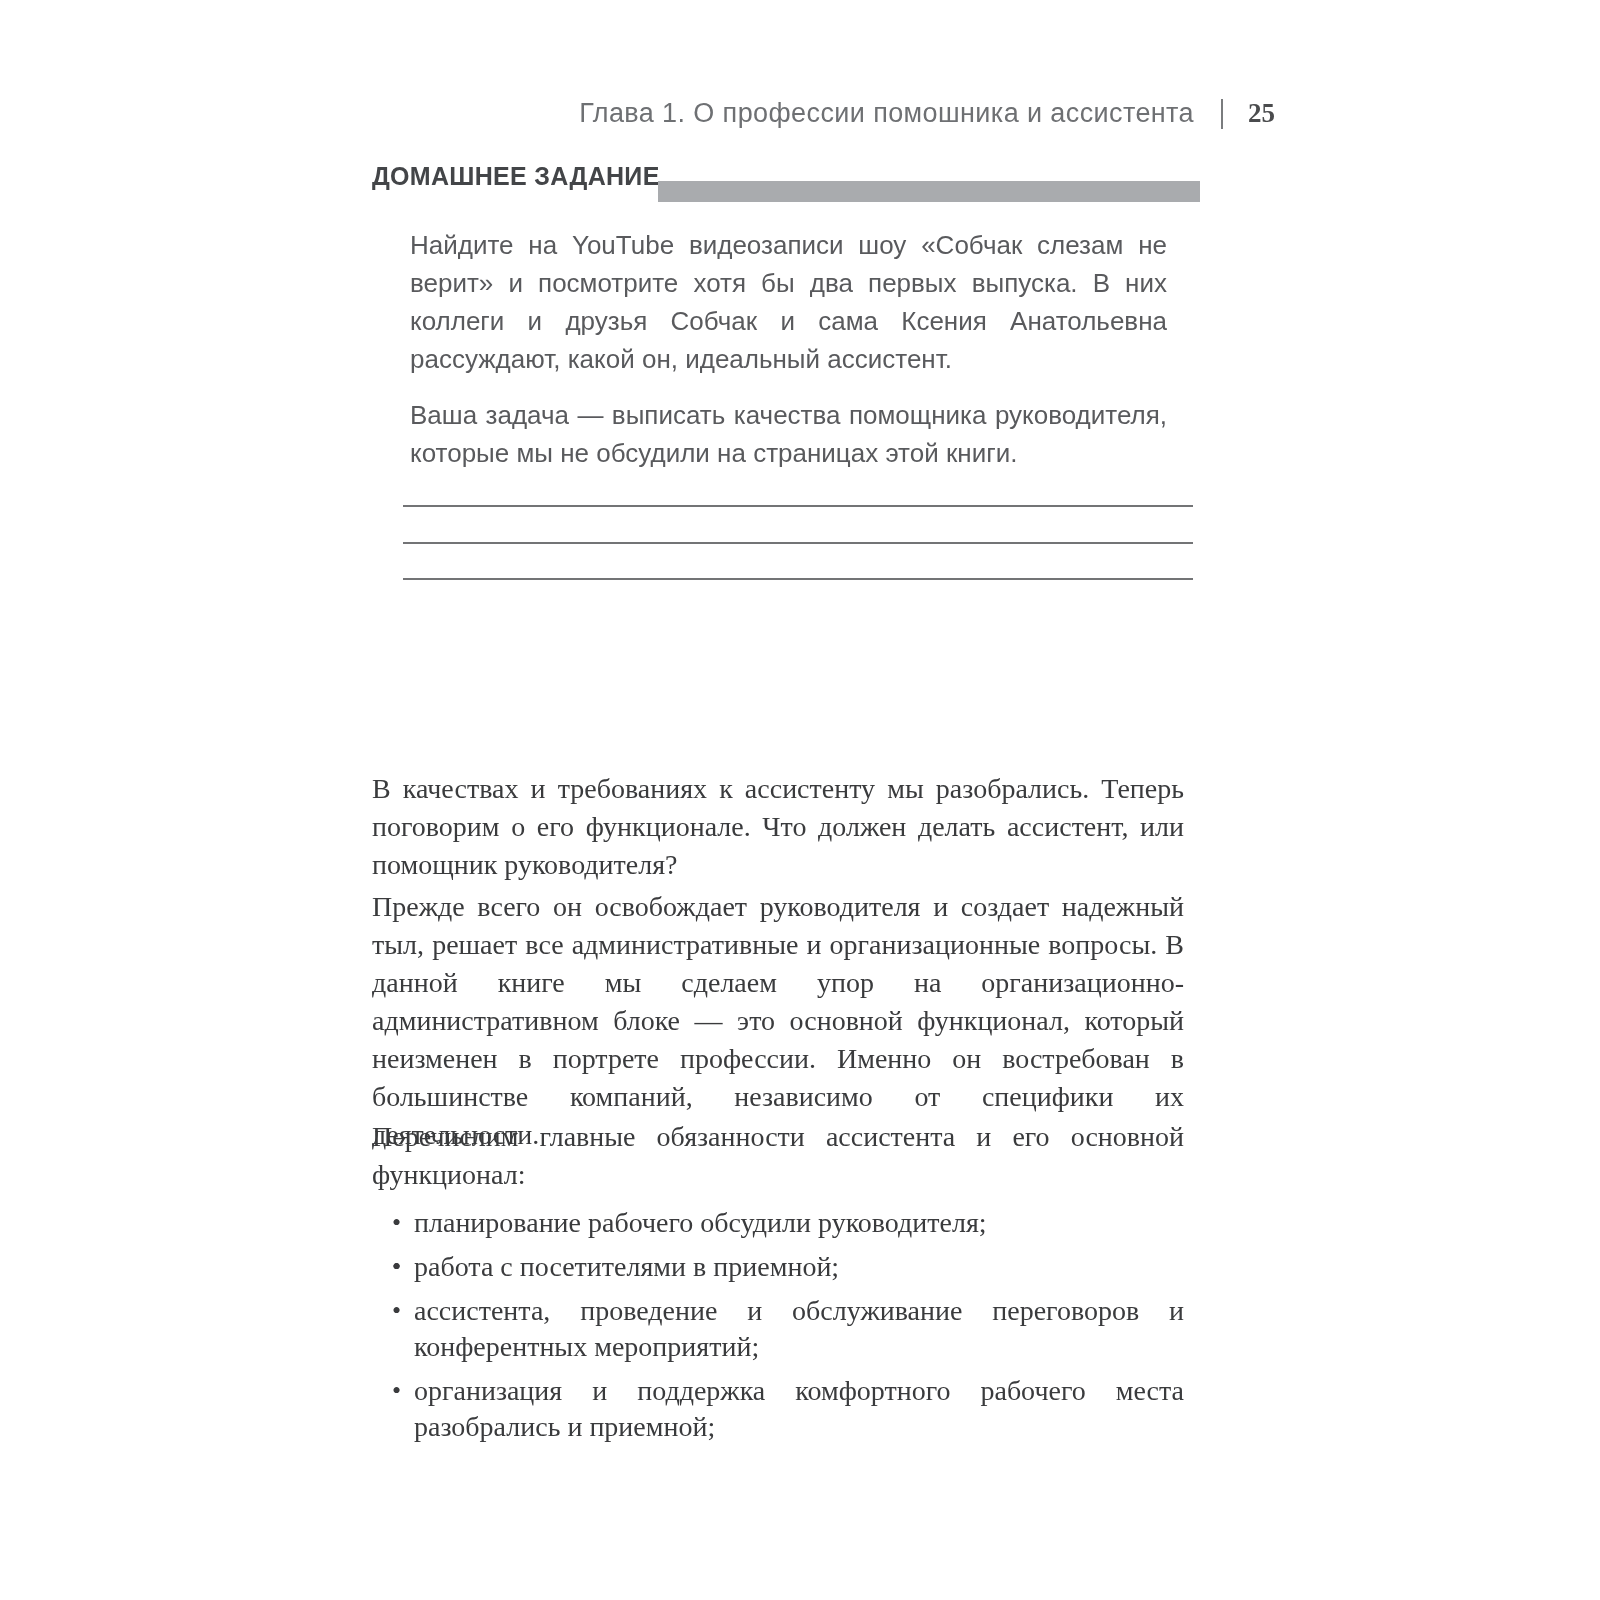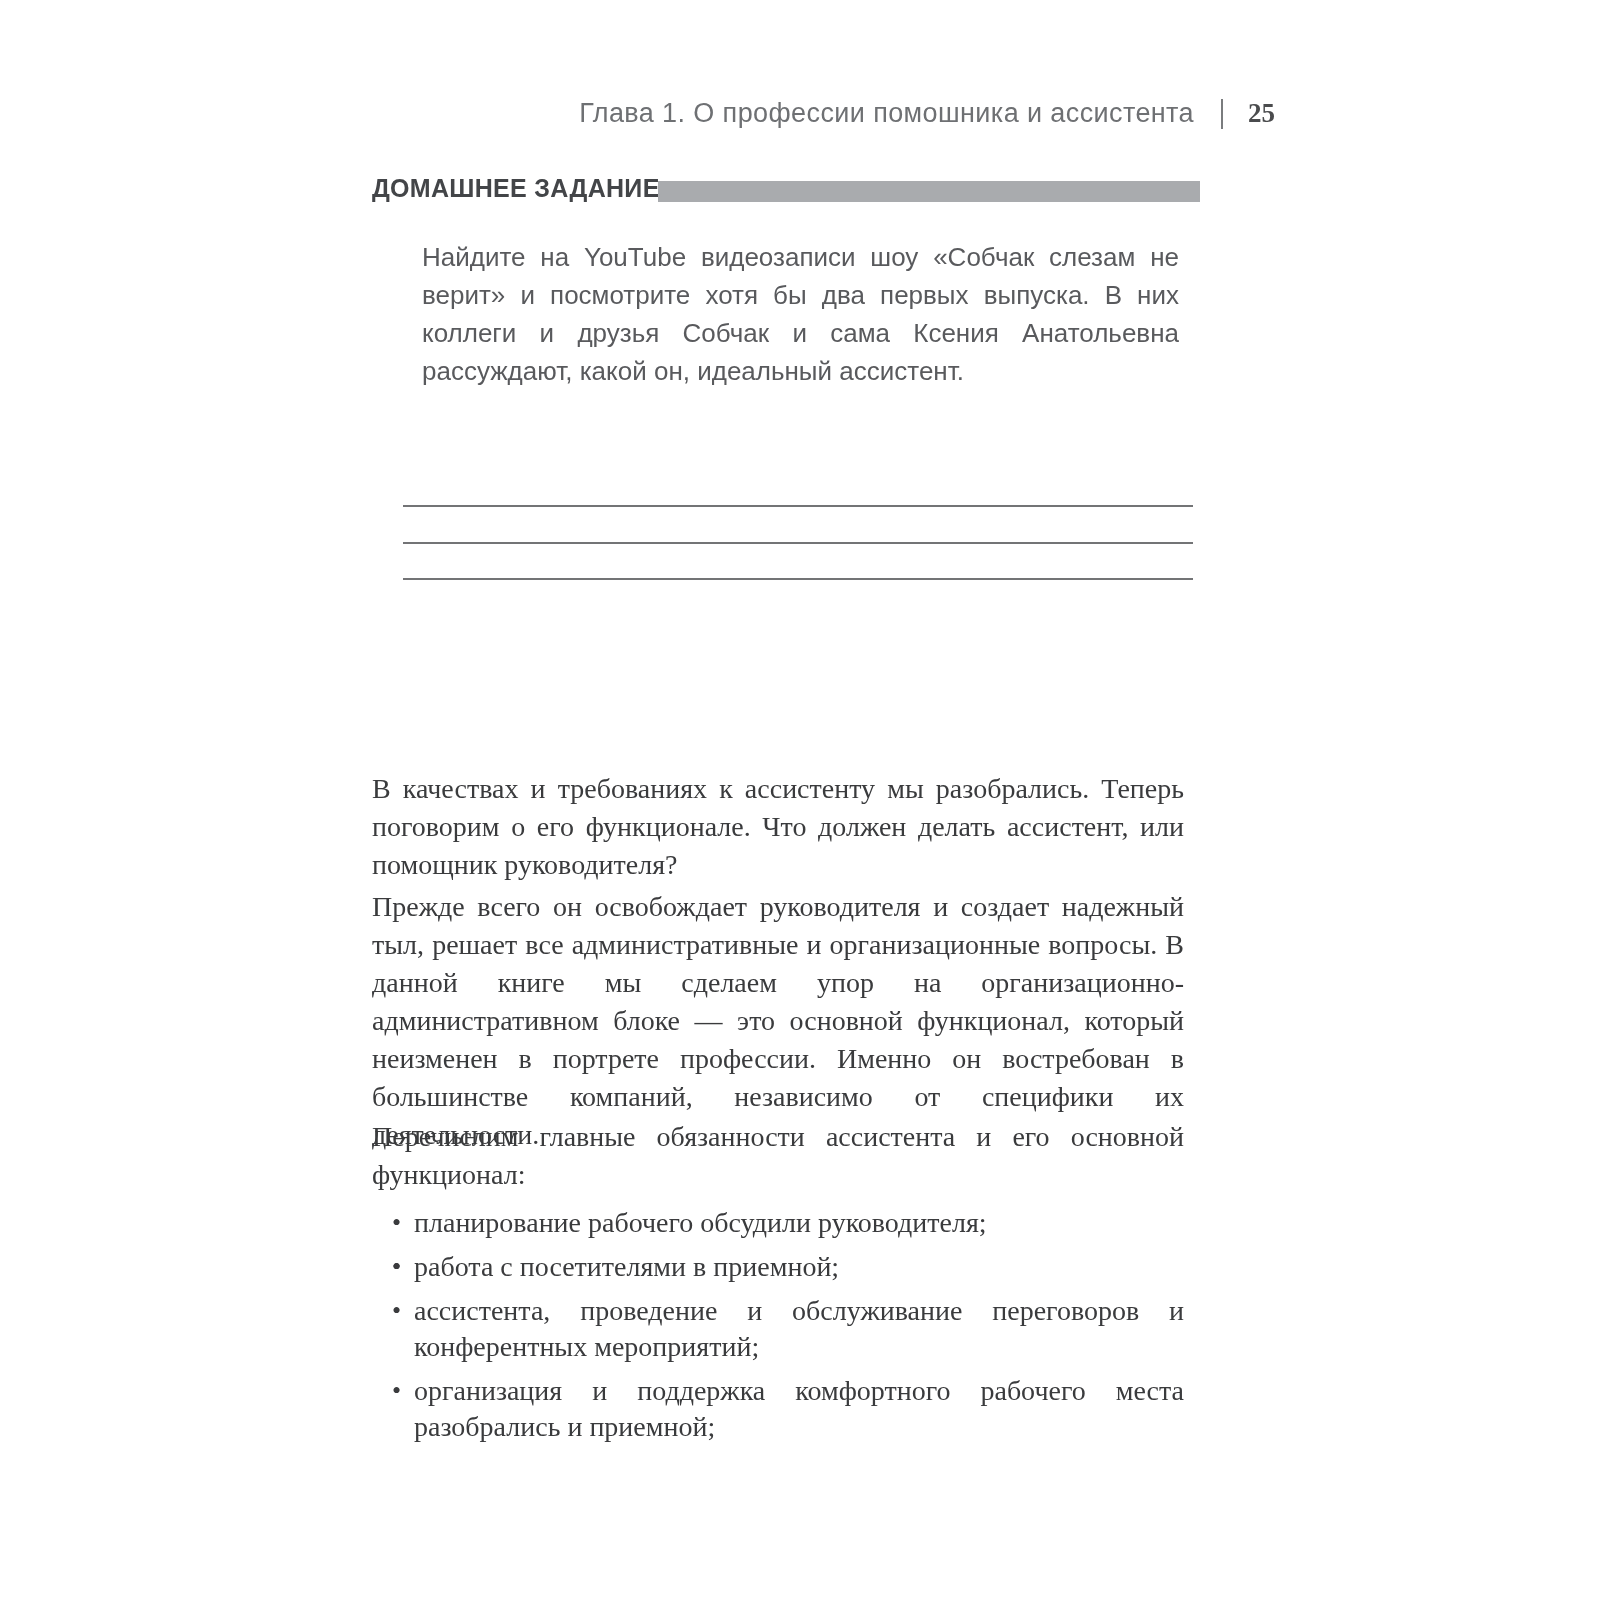--- a/index.html
+++ b/index.html
@@ -42,42 +42,42 @@
   .page-number {
     font-family: "Liberation Serif", "DejaVu Serif", serif;
     font-weight: bold;
     font-size: 27px;
     color: #4a4b4d;
   }
 
   
   .hw-label {
     position: absolute;
-    top: 174px;
+    top: 162px;
     left: 372px;
     font-family: "Liberation Sans", "DejaVu Sans", sans-serif;
     font-weight: bold;
     font-size: 25px;
     letter-spacing: 0.3px;
     color: #434548;
     white-space: nowrap;
   }
   .hw-bar {
     position: absolute;
     top: 181px;
     left: 658px;
     width: 542px;
     height: 21px;
     background: #a9abae;
   }
   .hw-par {
     position: absolute;
     left: 410px;
     width: 757px;
-    margin: 12px;
+    margin: 0;
     font-family: "Liberation Sans", "DejaVu Sans", sans-serif;
     font-size: 26px;
     line-height: 38px;
     color: #595a5d;
     text-align: justify;
   }
   .hw-par-1 { top: 226px; }
   .hw-par-2 { top: 396px; }
 
   .writing-line {
@@ -155,20 +155,21 @@
   <div class="running-head">
     <span class="chapter-title">Глава 1. О профессии помошника и ассистента</span>
     <span class="head-divider"></span>
     <span class="page-number">25</span>
   </div>
 
   <span class="hw-label">ДОМАШНЕЕ ЗАДАНИЕ</span>
   <span class="hw-bar"></span>
 
   <p class="hw-par hw-par-1">Найдите на YouTube видеозаписи шоу «Собчак слезам не верит» и посмотрите хотя бы два первых выпуска. В них коллеги и друзья Собчак и сама Ксения Анатольевна рассуждают, какой он, идеальный ассистент.</p>
+  <p class="hw-par hw-par-2">Ваша задача — выписать качества помощника руководителя, которые мы не обсудили на страницах этой книги.</p>
 
   <div class="writing-line writing-line-1"></div>
   <div class="writing-line writing-line-2"></div>
   <div class="writing-line writing-line-3"></div>
 
 
   <p class="body-par body-par-1">В качествах и требованиях к ассистенту мы разобрались. Теперь поговорим о его функционале. Что должен делать ассистент, или помощник руководителя?</p>
   <p class="body-par body-par-2">Прежде всего он освобождает руководителя и создает надежный тыл, решает все административные и организационные вопросы. В данной книге мы сделаем упор на организационно-административном блоке — это основной функционал, который неизменен в портрете профессии. Именно он востребован в большинстве компаний, независимо от специфики их деятельности.</p>
   <p class="body-par body-par-3">Перечислим главные обязанности ассистента и его основной функционал:</p>
 

